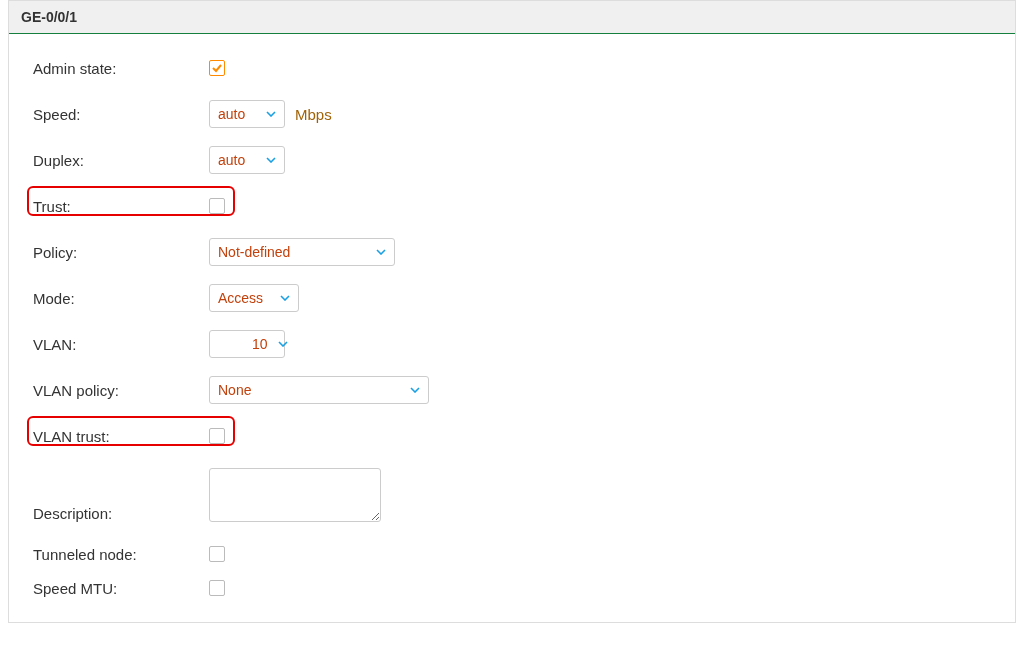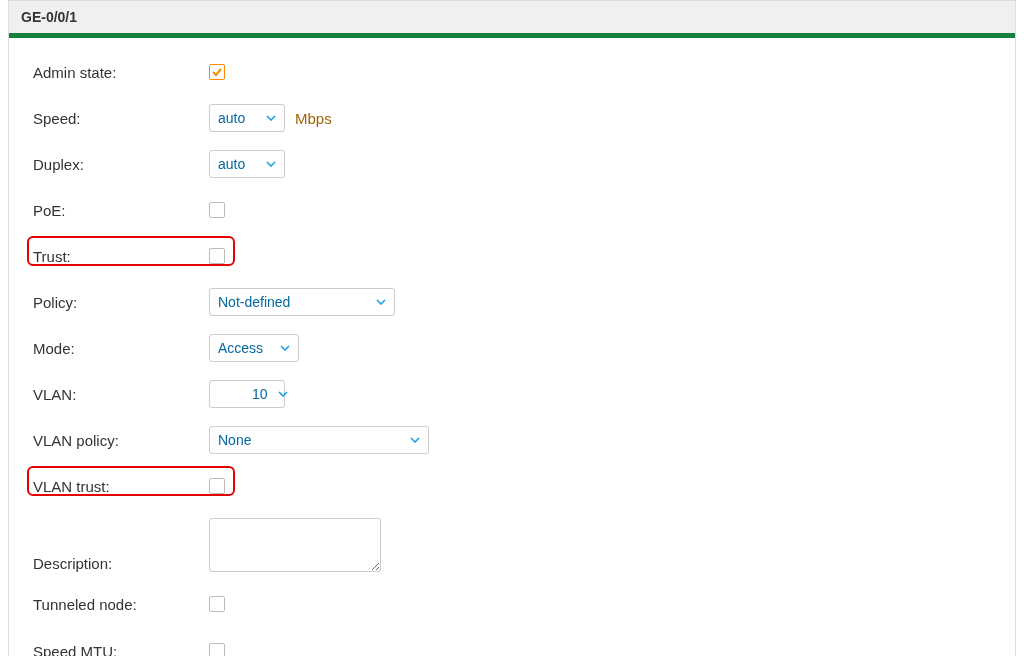--- a/index.html
+++ b/index.html
@@ -14,32 +14,32 @@
     width: 1008px;
     margin: 0 auto;
     border: 1px solid #ddd;
     background: #fff;
   }
   .panel-header {
     background: #f0f0f0;
     padding: 8px 12px;
     font-weight: 700;
     font-size: 14px;
-    border-bottom: 5px solid #15803d;
+    border-bottom: 1px solid #15803d;
   }
   .panel-body {
     padding: 20px 24px 16px 24px;
   }
   .form-row {
     display: flex;
     align-items: center;
     margin-bottom: 18px;
     min-height: 28px;
   }
-  .form-row.tight { margin-bottom: 19px; }
+  .form-row.tight { margin-bottom: 6px; }
   .label-col {
     width: 176px;
     font-size: 15px;
     color: #333;
     padding-right: 8px;
   }
   .ctrl-col {
     display: flex;
     align-items: center;
     gap: 10px;
@@ -62,21 +62,21 @@
     display: inline-flex;
     align-items: center;
     justify-content: space-between;
     border: 1px solid #ccc;
     border-radius: 3px;
     height: 28px;
     padding: 0 8px;
     background: #fff;
     cursor: pointer;
   }
-  .select .value { font-size: 14px; color: #0369a1; }
+  .select .value { font-size: 14px; color: #c2410c; }
   .select .caret {
     margin-left: 10px;
     display: inline-flex;
   }
   .select.w-auto { width: 76px; }
   .select.w-access { width: 90px; }
   .select.w-vlan { width: 76px; padding-left: 42px; }
   .select.w-policy { width: 186px; }
   .select.w-vlanp { width: 220px; }
   .unit { font-size: 15px; color: #a16207; }
@@ -145,26 +145,20 @@
           <span class="value">auto</span>
           <span class="caret">
               <svg width="10" height="6" viewBox="0 0 10 6" fill="none" stroke-width="1.6">
                 <polyline points="1,1 5,5 9,1"></polyline>
               </svg>
             </span>
         </div>
       </div>
     </div>
 
-    <div class="form-row">
-      <div class="label-col">PoE:</div>
-      <div class="ctrl-col">
-        <span class="checkbox"></span>
-      </div>
-    </div>
 
     <div class="form-row highlight-row">
       <div class="highlight-box" style="width:208px;"></div>
       <div class="label-col">Trust:</div>
       <div class="ctrl-col">
         <span class="checkbox"></span>
       </div>
     </div>
 
     <div class="form-row">

